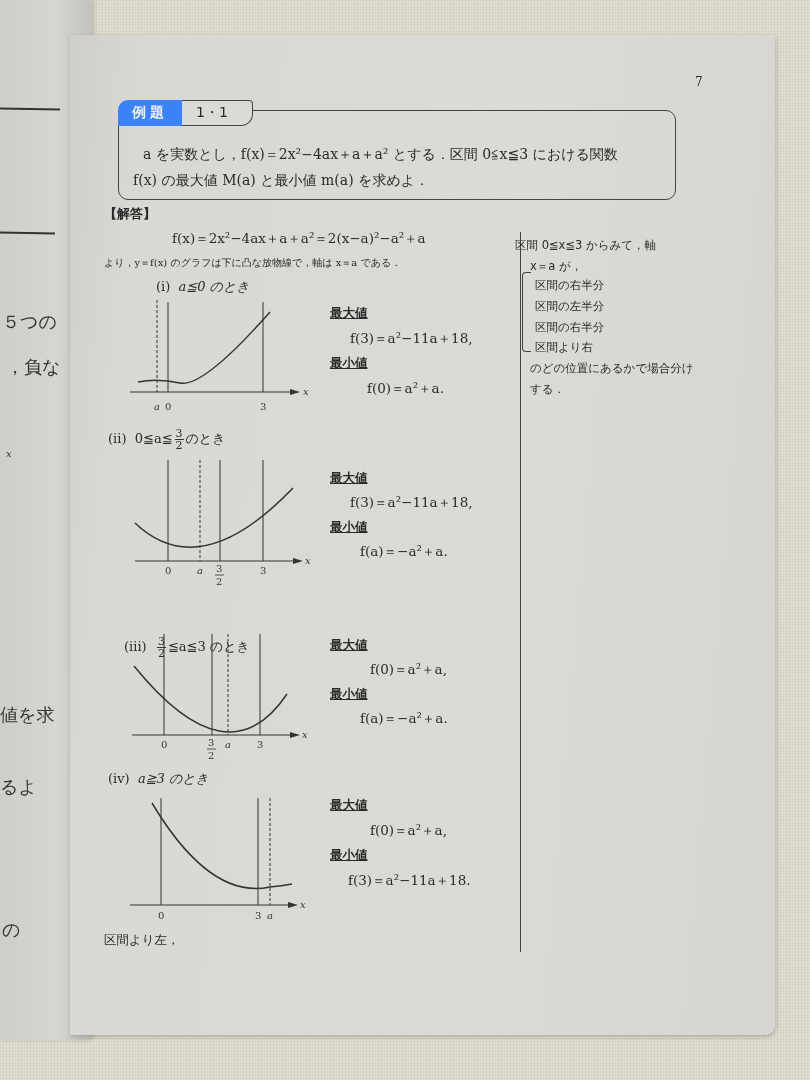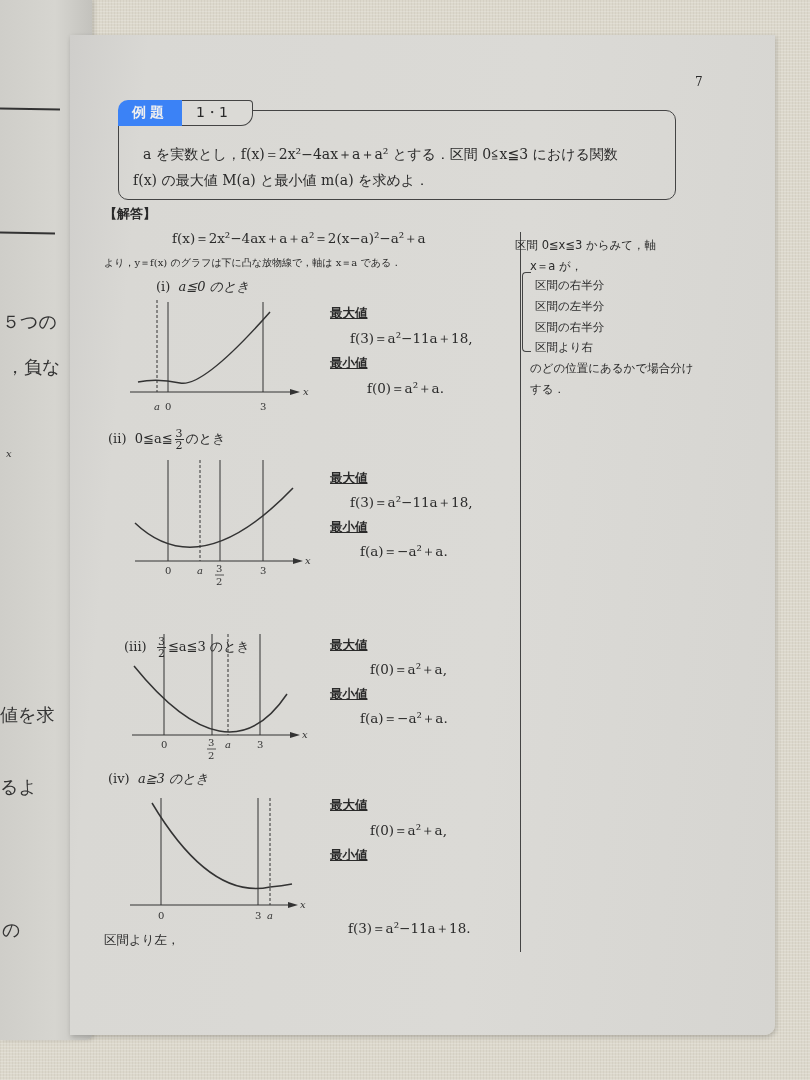--- a/index.html
+++ b/index.html
@@ -169,21 +169,21 @@
   <line x1="140" y1="3" x2="140" y2="110" stroke="#333" stroke-width="1" stroke-dasharray="3,2"></line>
   <path d="M 22 8 Q 80 105 140 92 Q 152 91 162 89" fill="none" stroke="#333" stroke-width="1.5"></path>
   <text x="28" y="124">0</text>
   <text x="125" y="124">3</text>
   <text x="137" y="124" font-style="italic">a</text>
   <text x="170" y="113" font-style="italic">x</text>
 </svg>
 <span class="result-label" style="left:330px;top:797px;">最大値</span>
 <span class="result-eq" style="left:370px;top:822px;">f(0)＝a²＋a,</span>
 <span class="result-label" style="left:330px;top:847px;">最小値</span>
-<span class="result-eq" style="left:348px;top:872px;margin-top:48px;">f(3)＝a²−11a＋18.</span>
+<span class="result-eq" style="left:348px;top:872px;">f(3)＝a²−11a＋18.</span>
 
 <div class="line" style="left:104px;top:932px;font-size:12.5px;">区間より左，</div>
 
 <div class="divider"></div>
 <div class="side-note" style="left:515px;top:238px;">区間 0≦x≦3 からみて，軸</div>
 <div class="side-note" style="top:259px;">x＝a が，</div>
 <div class="brace"></div>
 <div class="side-note" style="left:535px;top:278px;">区間の右半分</div>
 <div class="side-note" style="left:535px;top:299px;">区間の左半分</div>
 <div class="side-note" style="left:535px;top:320px;">区間の右半分</div>

